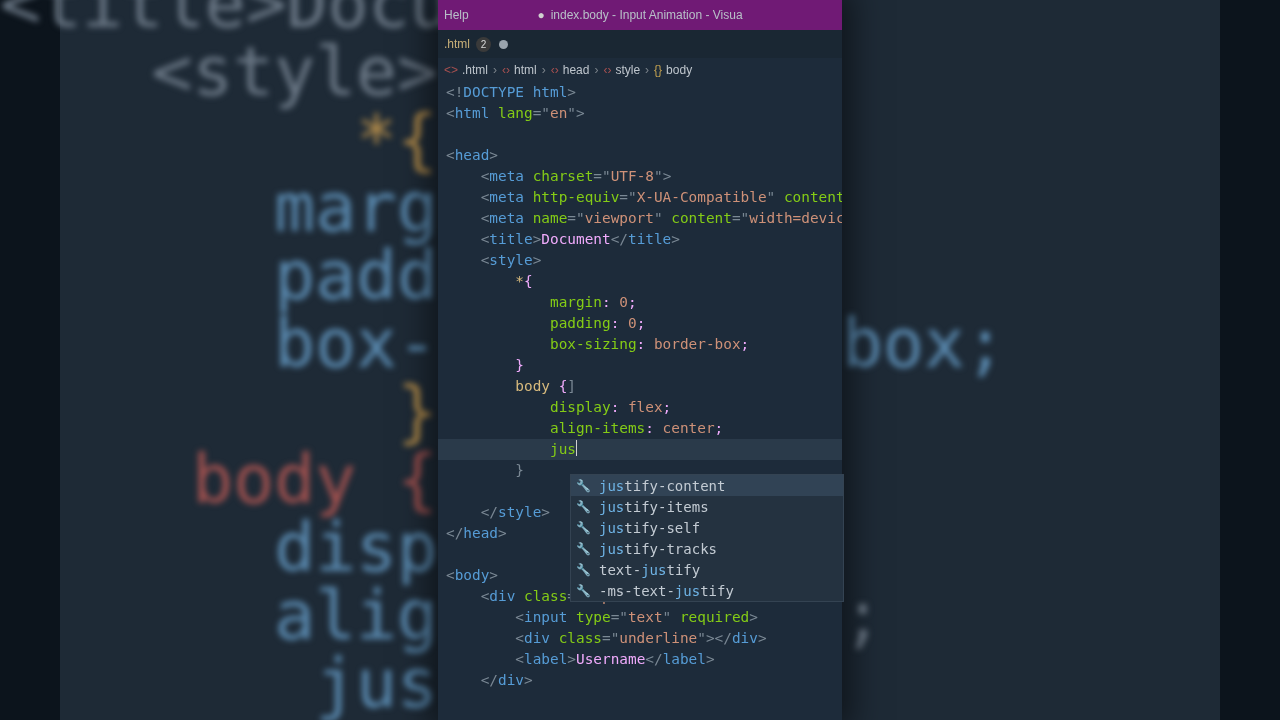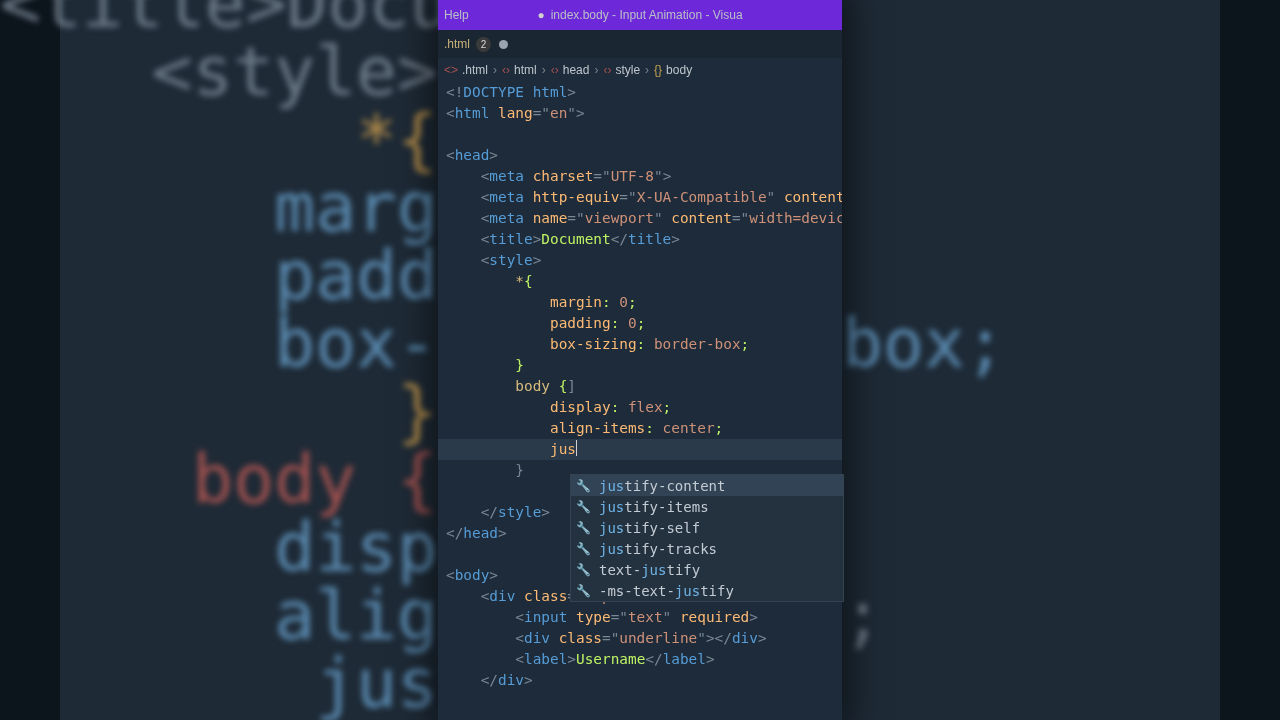--- a/index.html
+++ b/index.html
@@ -40,21 +40,21 @@
   .panel {
     position:absolute;
     left:438px; top:0;
     width:404px; height:720px;
     background:#1d2b3a;
     box-shadow: 0 0 30px 10px rgba(0,0,0,0.5);
     overflow:hidden;
   }
 
   .titlebar {
-    height:30px; background:#6d28d9;
+    height:30px; background:#701a75;
     display:flex; align-items:center; justify-content:center;
     font-family: -apple-system, "Segoe UI", sans-serif;
     font-size:12px; color:#b8c0c8;
     position:relative;
   }
   .title-left {
     position:absolute; left:6px; color:#b8c0c8;
   }
   .title-dot { color:#d0d0d0; margin-right:6px; display:inline-block;}
 
@@ -96,24 +96,24 @@
     white-space:pre;
     color:#c9d1d9;
   }
   .code .line { height:21px; display:block; padding-left:4px;}
   .hlrow {
     position:absolute; left:0; right:0; height:21px;
     background:#2a3a4a;
   }
   .t-gray { color:#7a8894;}        
   .t-tag  { color:#569cd6;}        
-  .t-attr { color:#fdba74;}        
+  .t-attr { color:#84cc16;}        
   .t-str  { color:#ce9178;}        
   .t-sel  { color:#d7ba7d;}        
-  .t-txt  { color:#bef264;}
+  .t-txt  { color:#f0abfc;}
   .caret {
     display:inline-block; width:1px; height:16px;
     background:#d0d0d0; vertical-align:-2px;
   }
 
   
   .suggest {
     position:absolute;
     left:570px; top:474px;
     width:272px;

